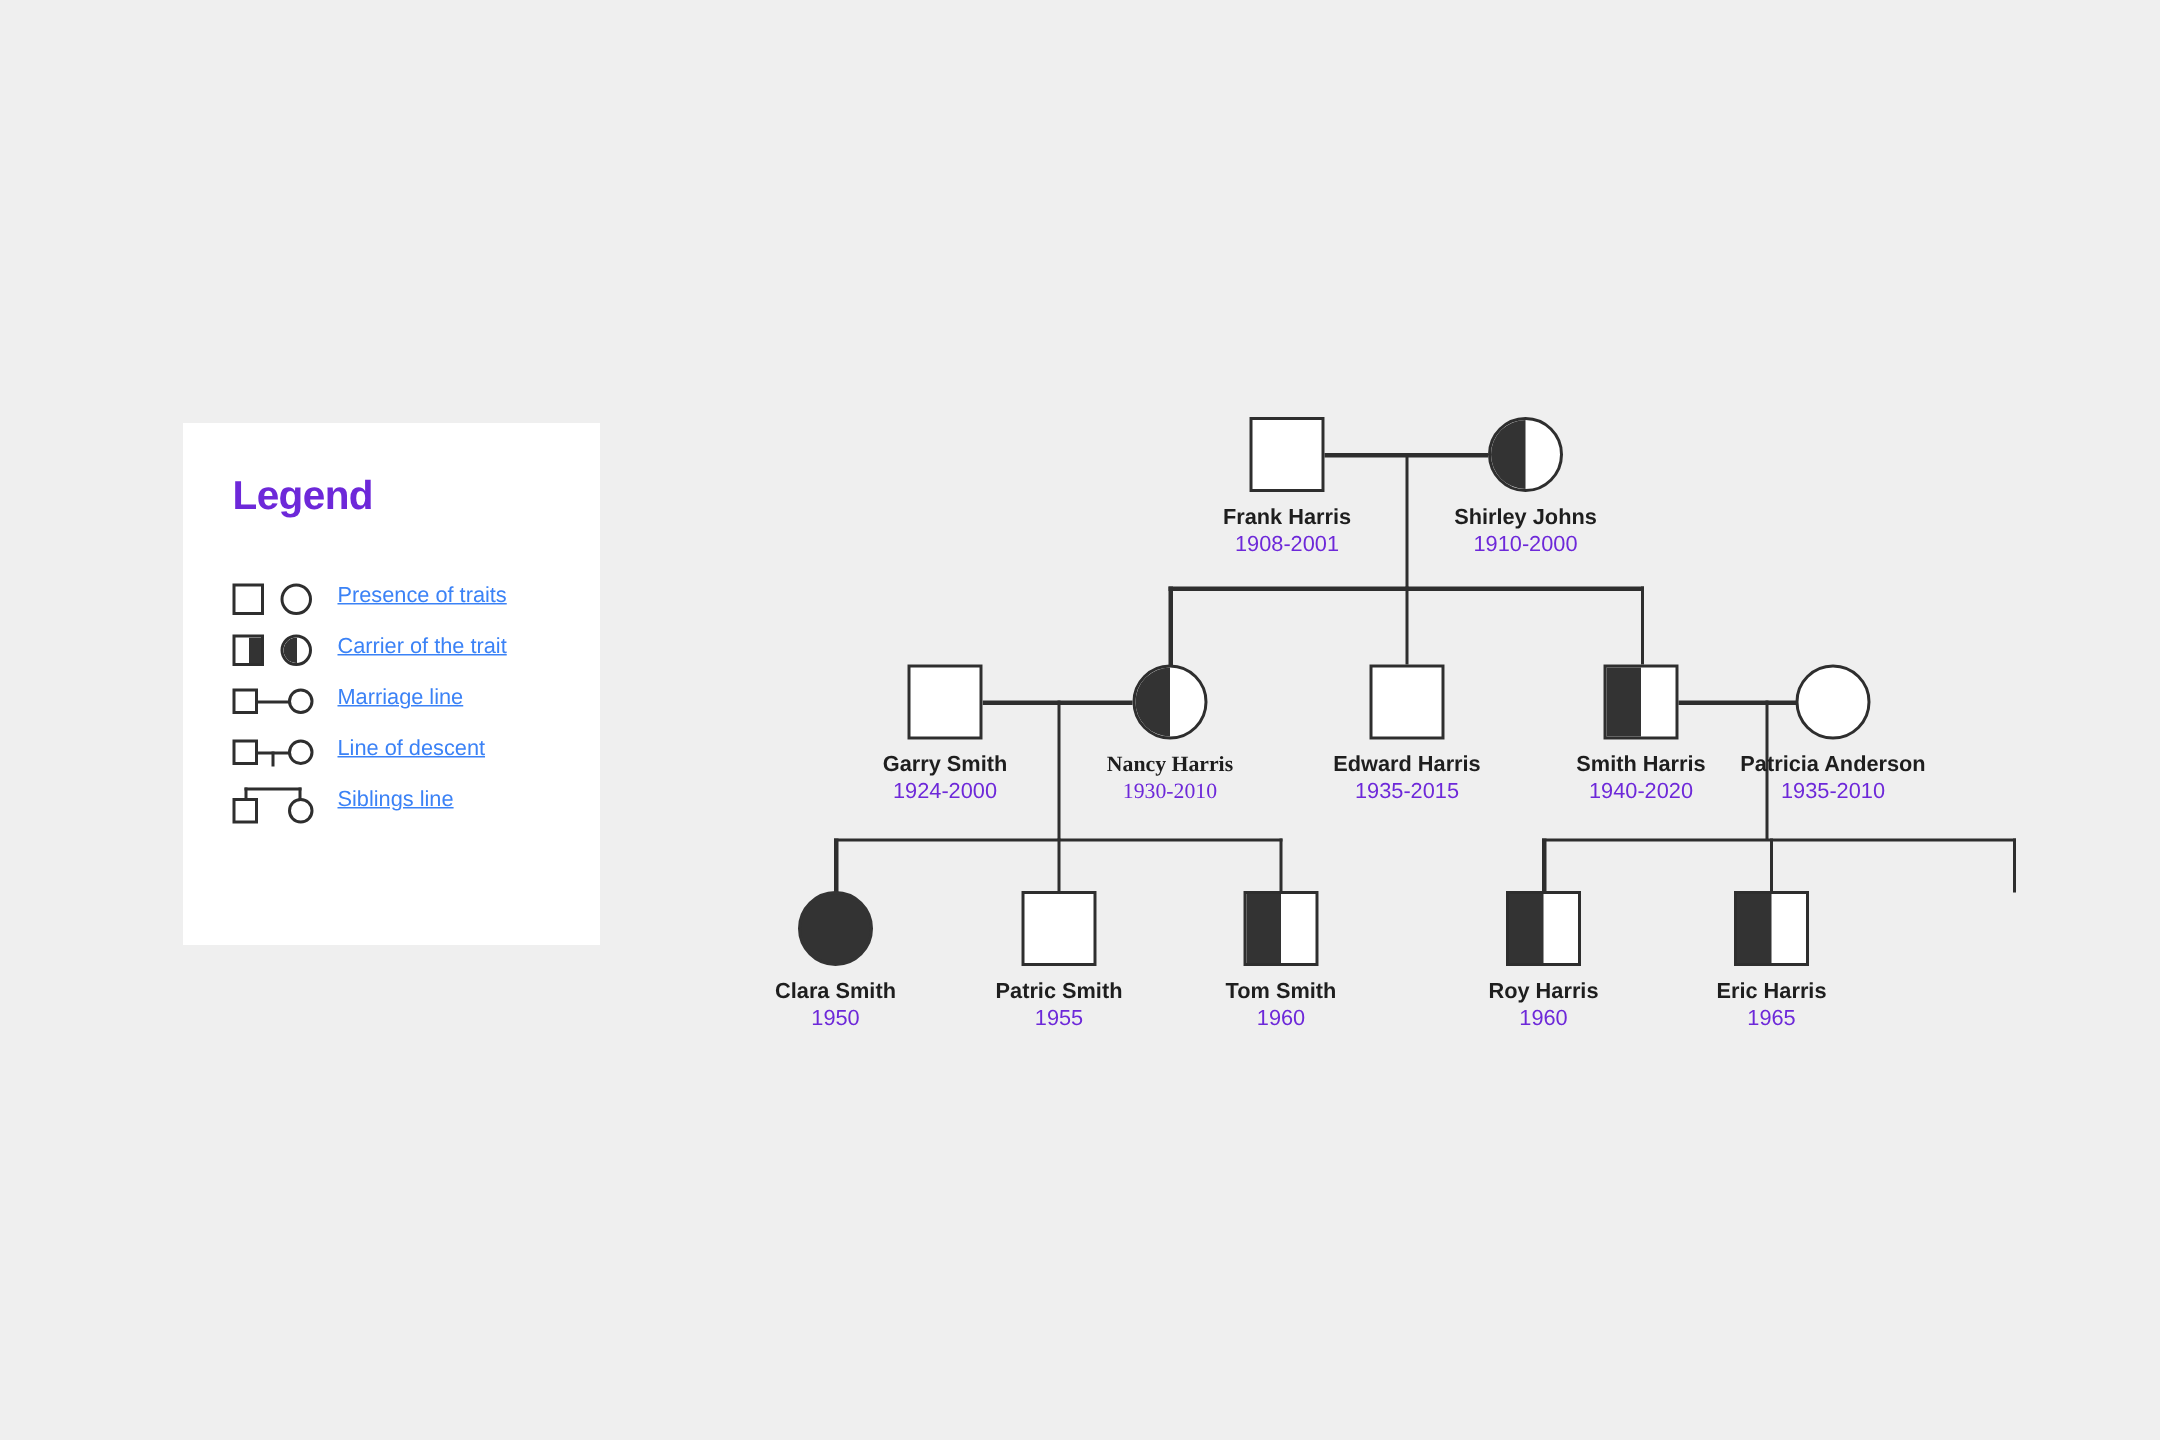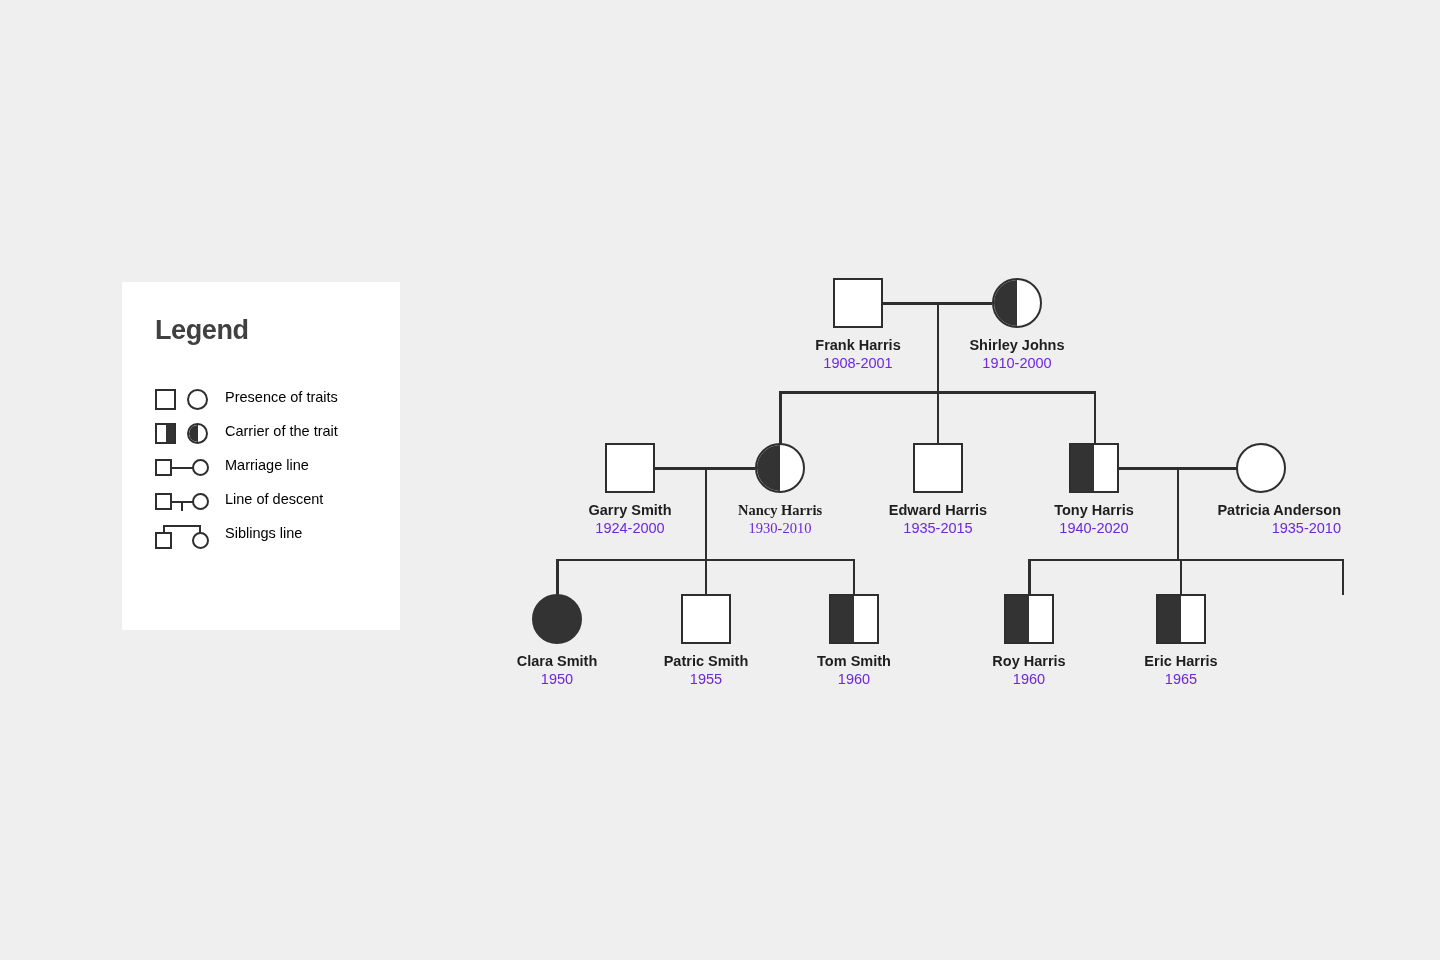--- a/index.html
+++ b/index.html
@@ -30,21 +30,21 @@
     width: 278px;
     height: 348px;
     background: #ffffff;
   }
   .legend-title {
     position: absolute;
     left: 33px;
     top: 33px;
     font-size: 27px;
     font-weight: bold;
-    color: #404040;
+    color: #6d28d9;
     letter-spacing: -0.4px;
   }
   .legend-rows {
     position: absolute;
     left: 33px;
     top: 104px;
     width: 220px;
   }
   .legend-row {
     position: relative;
@@ -55,22 +55,23 @@
     left: 0;
     top: 0;
     width: 62px;
     height: 30px;
   }
   .legend-label {
     position: absolute;
     left: 70px;
     top: 3px;
     font-size: 14.5px;
-    color: #000000;
+    color: #3b82f6;
     white-space: nowrap;
+    text-decoration: underline;
   }
 
   
   .sq, .ci {
     position: absolute;
     box-sizing: border-box;
     border: 2.5px solid #2e2e2e;
     background: #ffffff;
   }
   .ci { border-radius: 50%; }
@@ -282,25 +283,25 @@
       <div class="person-name">Edward Harris</div>
       <div class="person-years">1935-2015</div>
     </div>
 
     <div class="node" style="left:1094px; top:443px;">
       <div class="shape-wrap">
         <div class="shape square">
           <span class="fill-half left"></span>
         </div>
       </div>
-      <div class="person-name">Tony Harris</div>
+      <div class="person-name">Smith Harris</div>
       <div class="person-years">1940-2020</div>
     </div>
 
-    <div class="node" style="left:1261px; top:443px;text-align:right;">
+    <div class="node" style="left:1222px; top:443px;">
       <div class="shape-wrap">
         <div class="shape circle"></div>
       </div>
       <div class="person-name">Patricia Anderson</div>
       <div class="person-years">1935-2010</div>
     </div>
 
     <div class="node" style="left:557px; top:594px;">
       <div class="shape-wrap">
         <div class="shape circle full"></div>

